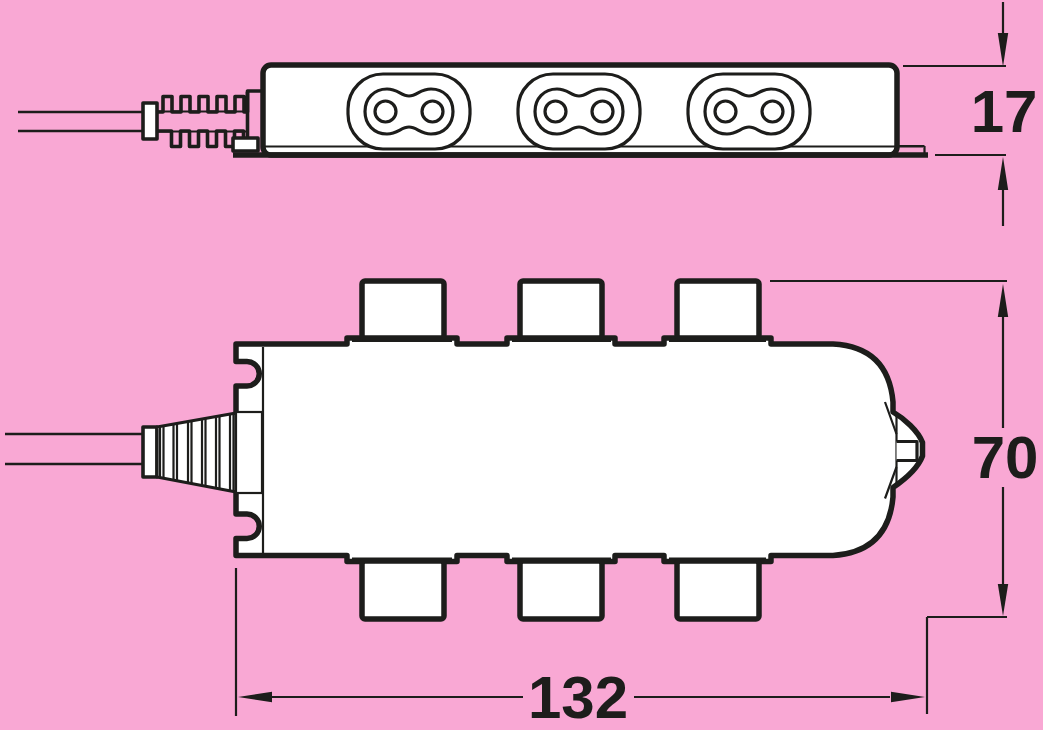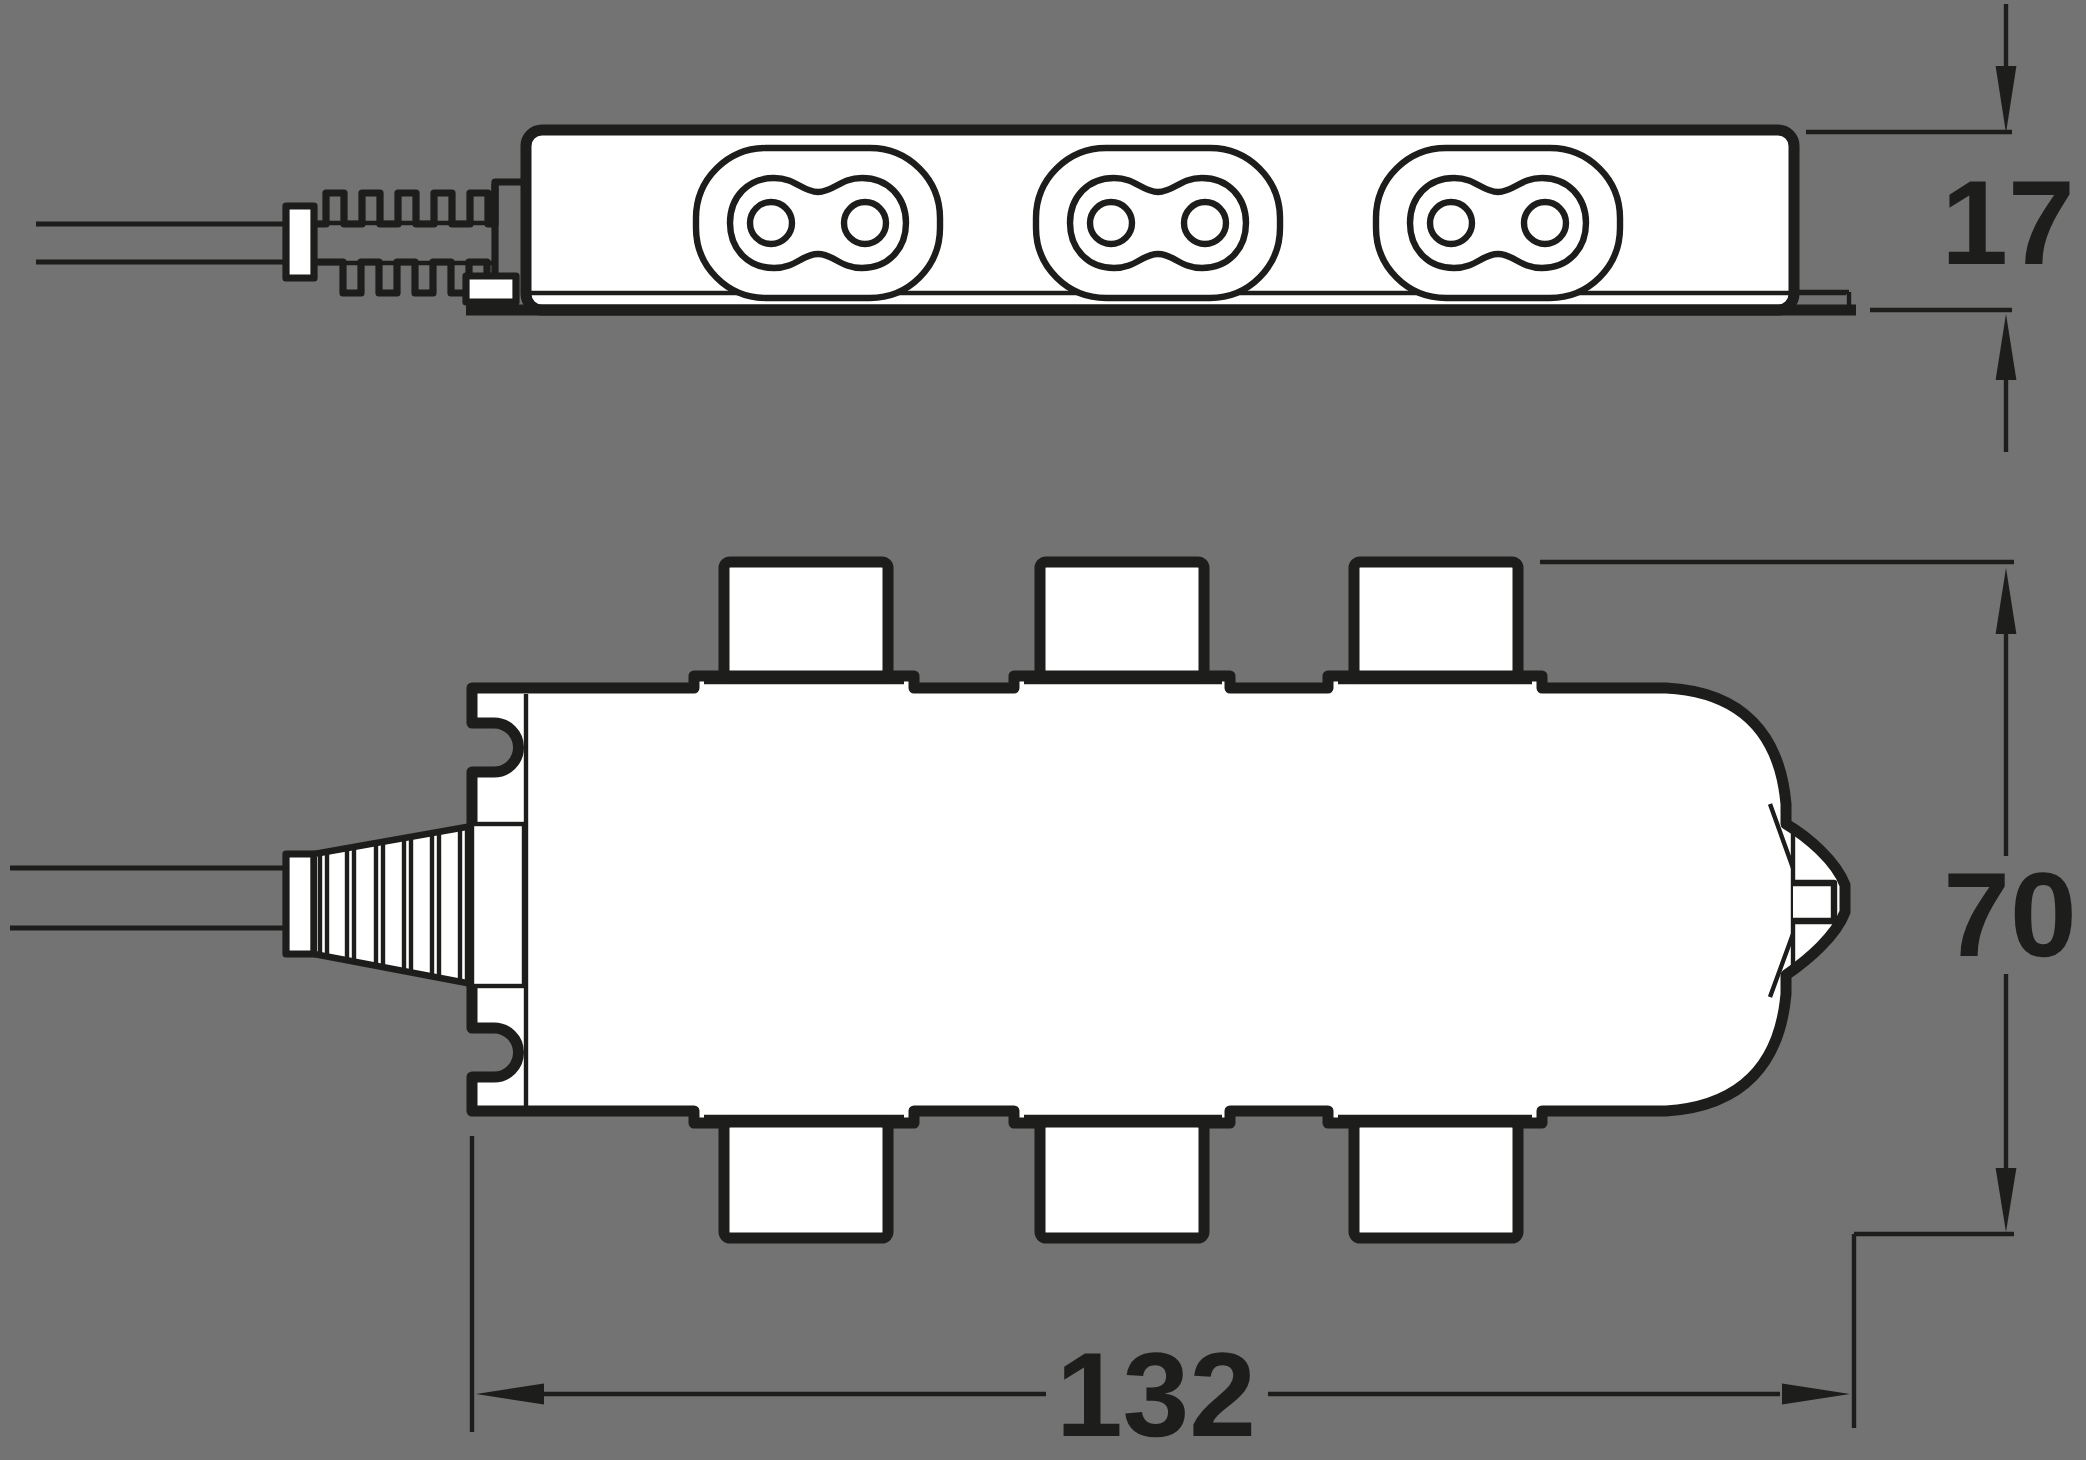--- a/index.html
+++ b/index.html
@@ -1,16 +1,16 @@
 <!DOCTYPE html>
 <html><head>
 <meta charset="utf-8">
 <style>
   html,body{margin:0;padding:0;background:#ffffff;}
-  #stage{position:relative;width:1043px;height:730px;background:#737373;overflow:hidden;
+  #stage{position:relative;width:1043px;height:730px;background:#f9a8d4;overflow:hidden;
          font-family:"Liberation Sans",sans-serif;text-decoration:underline;}
   svg{display:block}
   .k5{stroke:#1d1d1b;stroke-width:5.5;fill:none;stroke-linejoin:round;stroke-linecap:round;}
   .k5b{stroke:#1d1d1b;stroke-width:5.5;fill:none;stroke-linejoin:round;stroke-linecap:butt;}
   .k4{stroke:#1d1d1b;stroke-width:3.6;fill:none;stroke-linejoin:round;stroke-linecap:butt;}
   .k3{stroke:#1d1d1b;stroke-width:3.2;fill:none;stroke-linejoin:round;}
   .k2{stroke:#1d1d1b;stroke-width:2.2;fill:none;stroke-linecap:butt;}
   .cab{stroke:#1d1d1b;stroke-width:2.6;fill:none;stroke-linecap:butt;}
   .wf{fill:#ffffff;}
   .ah{fill:#1d1d1b;stroke:none;}

